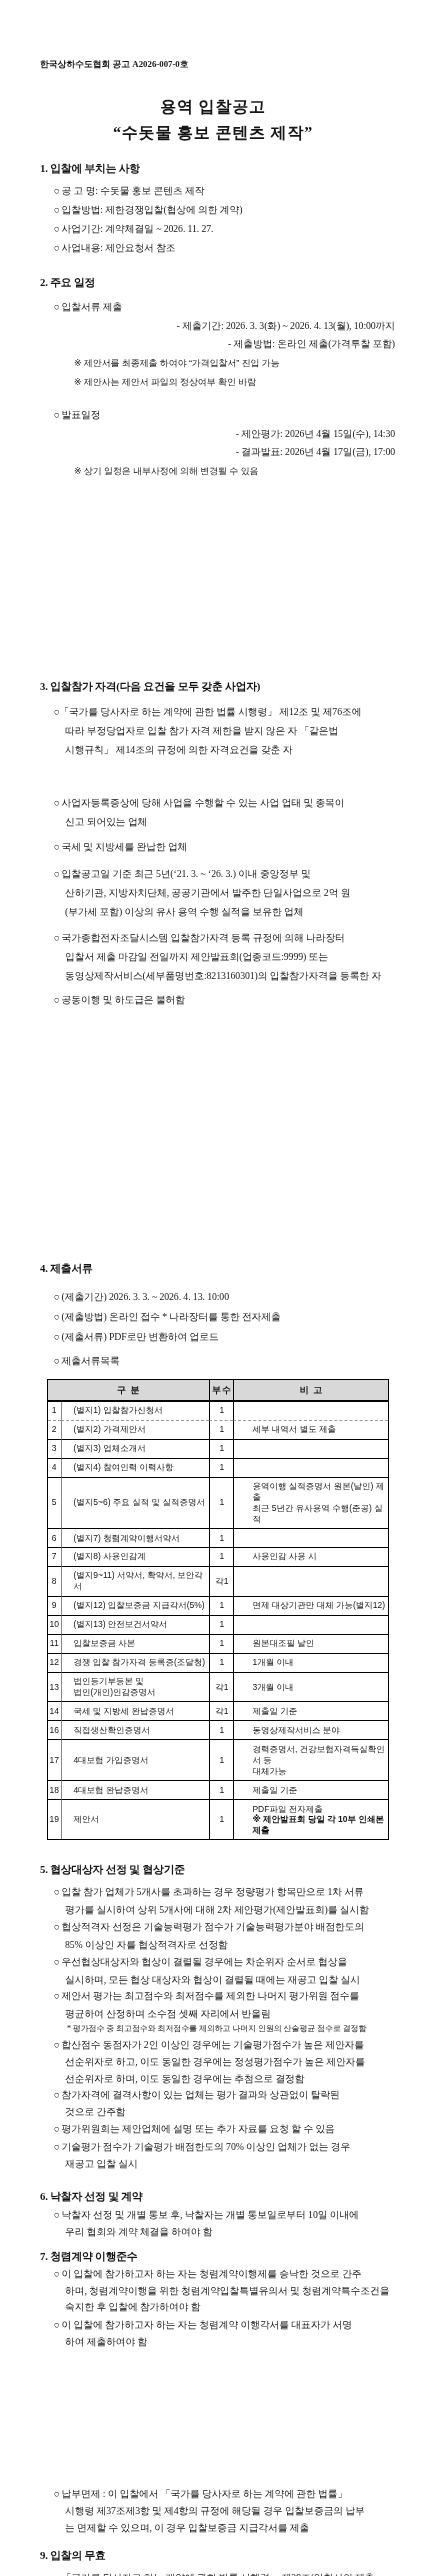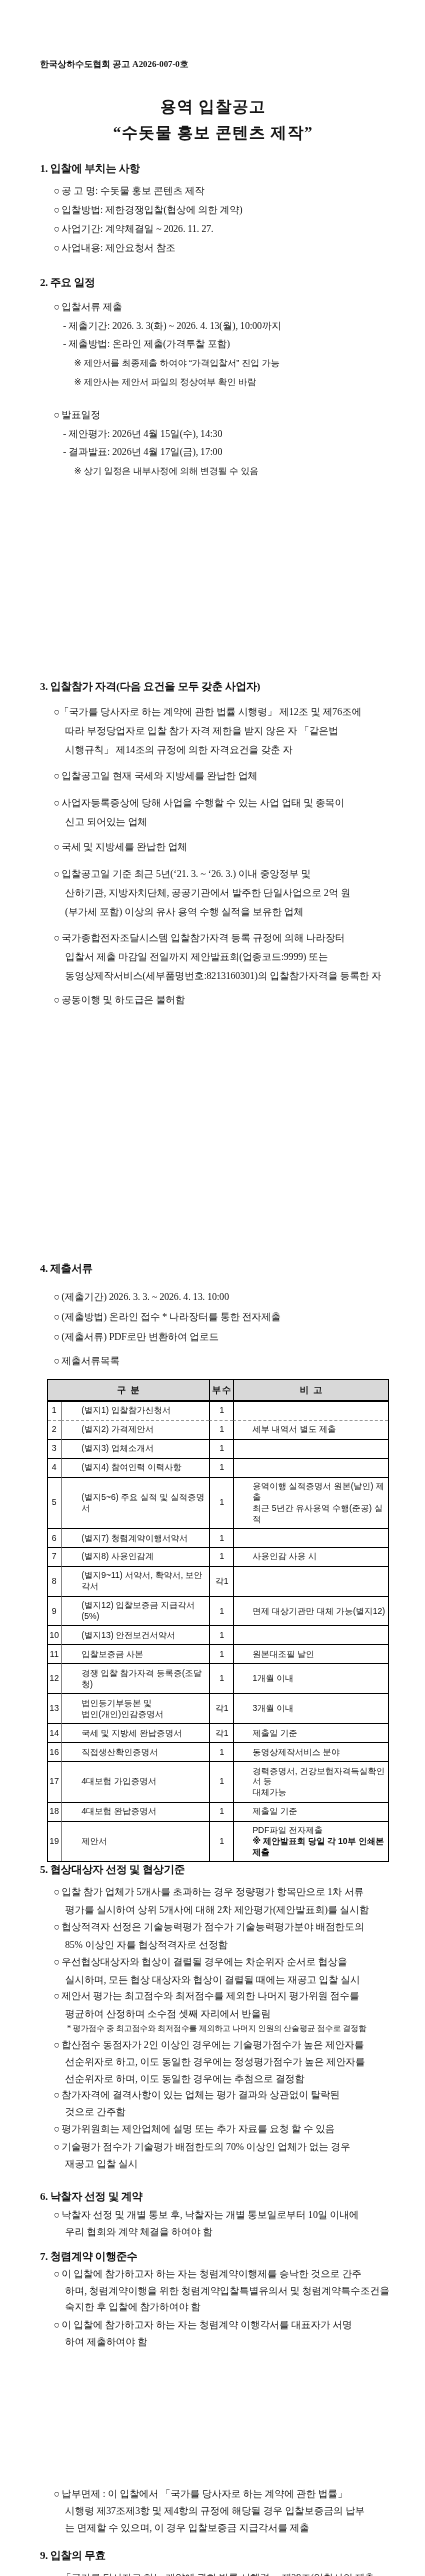--- a/index.html
+++ b/index.html
@@ -6,35 +6,35 @@
   #page{position:relative;width:426px;height:3009px;background:#fff;overflow:hidden;
         font-family:"Liberation Serif","DejaVu Serif",serif;color:#151515;}
   .blk{position:absolute;left:40px;right:31px;line-height:18.5px;}
   .ctr{left:0;right:0;text-align:center;}
   .ref{font-size:8.8px;line-height:12.4px;font-weight:bold;}
   .ttl{font-size:16px;font-weight:700;letter-spacing:0.8px;line-height:21.6px;}
   .h{font-size:10.8px;font-weight:700;letter-spacing:-0.2px;line-height:15.5px;}
   .ln{font-size:9.8px;letter-spacing:-0.1px;white-space:nowrap;line-height:inherit;}
   .i{padding-left:13.4px;}           
   .c{padding-left:25px;}           
-  .d{padding-left:23px;}           
+  .d{padding-left:23px;text-align:right;}           
   .n{padding-left:34px;font-family:"Liberation Sans","DejaVu Sans",sans-serif;font-size:9px;}
   .sn{padding-left:27px;font-size:8px;}
   
   .tblwrap{left:47px;right:auto;}
   table.tbl{border-spacing:0;border:1px solid #000;width:340px;table-layout:fixed;
             font-family:"Liberation Sans","DejaVu Sans",sans-serif;font-size:8.5px;color:#111;}
   .tbl th{background:#d8d8d8;border-bottom:2.1px double #000;font-weight:700;font-size:9px;
           height:19.6px;padding:0;text-align:center;letter-spacing:1px;}
   .tbl th.vln{border-left:0.5px solid #000;}
   .tbl td{border-bottom:0.5px solid #000;padding:3.6px 0;line-height:10.8px;vertical-align:middle;}
   .tbl tr:last-child td{border-bottom:none;}
   .tbl tr.dashed td{border-bottom:0.5px dashed #999;}
   .tbl td.no{text-align:center;padding-left:0;padding-right:1px;}
-  .tbl td.nm{border-left:0.5px solid #888;padding-left:19px;}
+  .tbl td.nm{border-left:0.5px solid #888;padding-left:11px;}
   .tbl td.cp{border-left:0.5px solid #000;text-align:center;}
   .tbl td.rm{border-left:0.5px solid #000;padding-left:18px;}
   .b{font-weight:700;}
 </style>
 </head>
 <body>
 
 <div id="page">
 
   <div class="blk ref" style="top:58px">한국상하수도협회 공고 A2026-007-0호</div>
@@ -66,23 +66,20 @@
   </div>
   <div class="blk" style="top:462px">
     <div class="ln n">※ 상기 일정은 내부사정에 의해 변경될 수 있음</div>
   </div>
 
   <div class="blk h" style="top:679px">3. 입찰참가 자격(다음 요건을 모두 갖춘 사업자)</div>
   <div class="blk" style="top:702px;line-height:19px">
     <div class="ln i">○「국가를 당사자로 하는 계약에 관한 법률 시행령」 제12조 및 제76조에</div>
     <div class="ln c">따라 부정당업자로 입찰 참가 자격 제한을 받지 않은 자 「같은법</div>
     <div class="ln c">시행규칙」 제14조의 규정에 의한 자격요건을 갖춘 자</div>
-  </div>
-  <div class="blk" style="top:767px">
-    <div class="ln i">○ 입찰공고일 현재 국세와 지방세를 완납한 업체</div>
   </div>
   <div class="blk" style="top:793px;line-height:19px">
     <div class="ln i">○ 사업자등록증상에 당해 사업을 수행할 수 있는 사업 업태 및 종목이</div>
     <div class="ln c">신고 되어있는 업체</div>
   </div>
   <div class="blk" style="top:838px">
     <div class="ln i">○ 국세 및 지방세를 완납한 업체</div>
   </div>
   <div class="blk" style="top:864px;line-height:19px">
     <div class="ln i">○ 입찰공고일 기준 최근 5년(‘21. 3. ~ ‘26. 3.) 이내 중앙정부 및</div>

